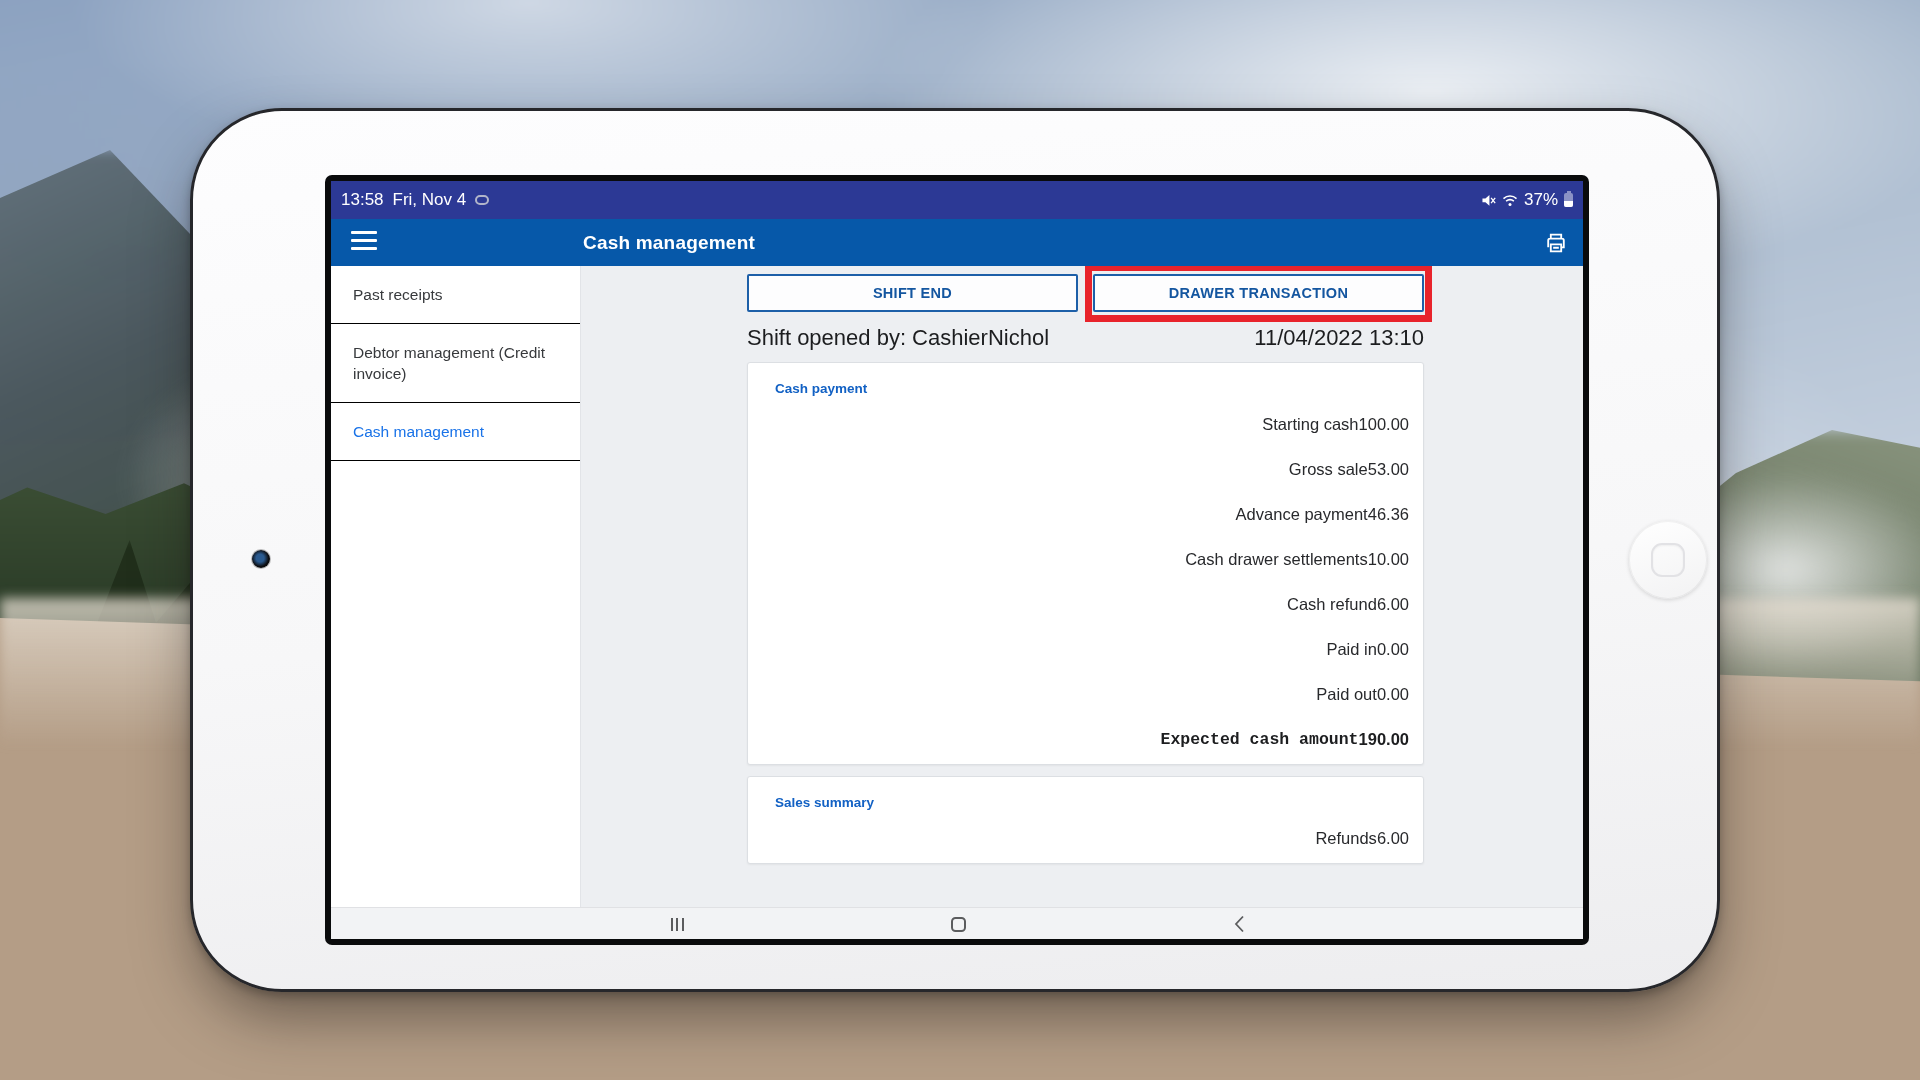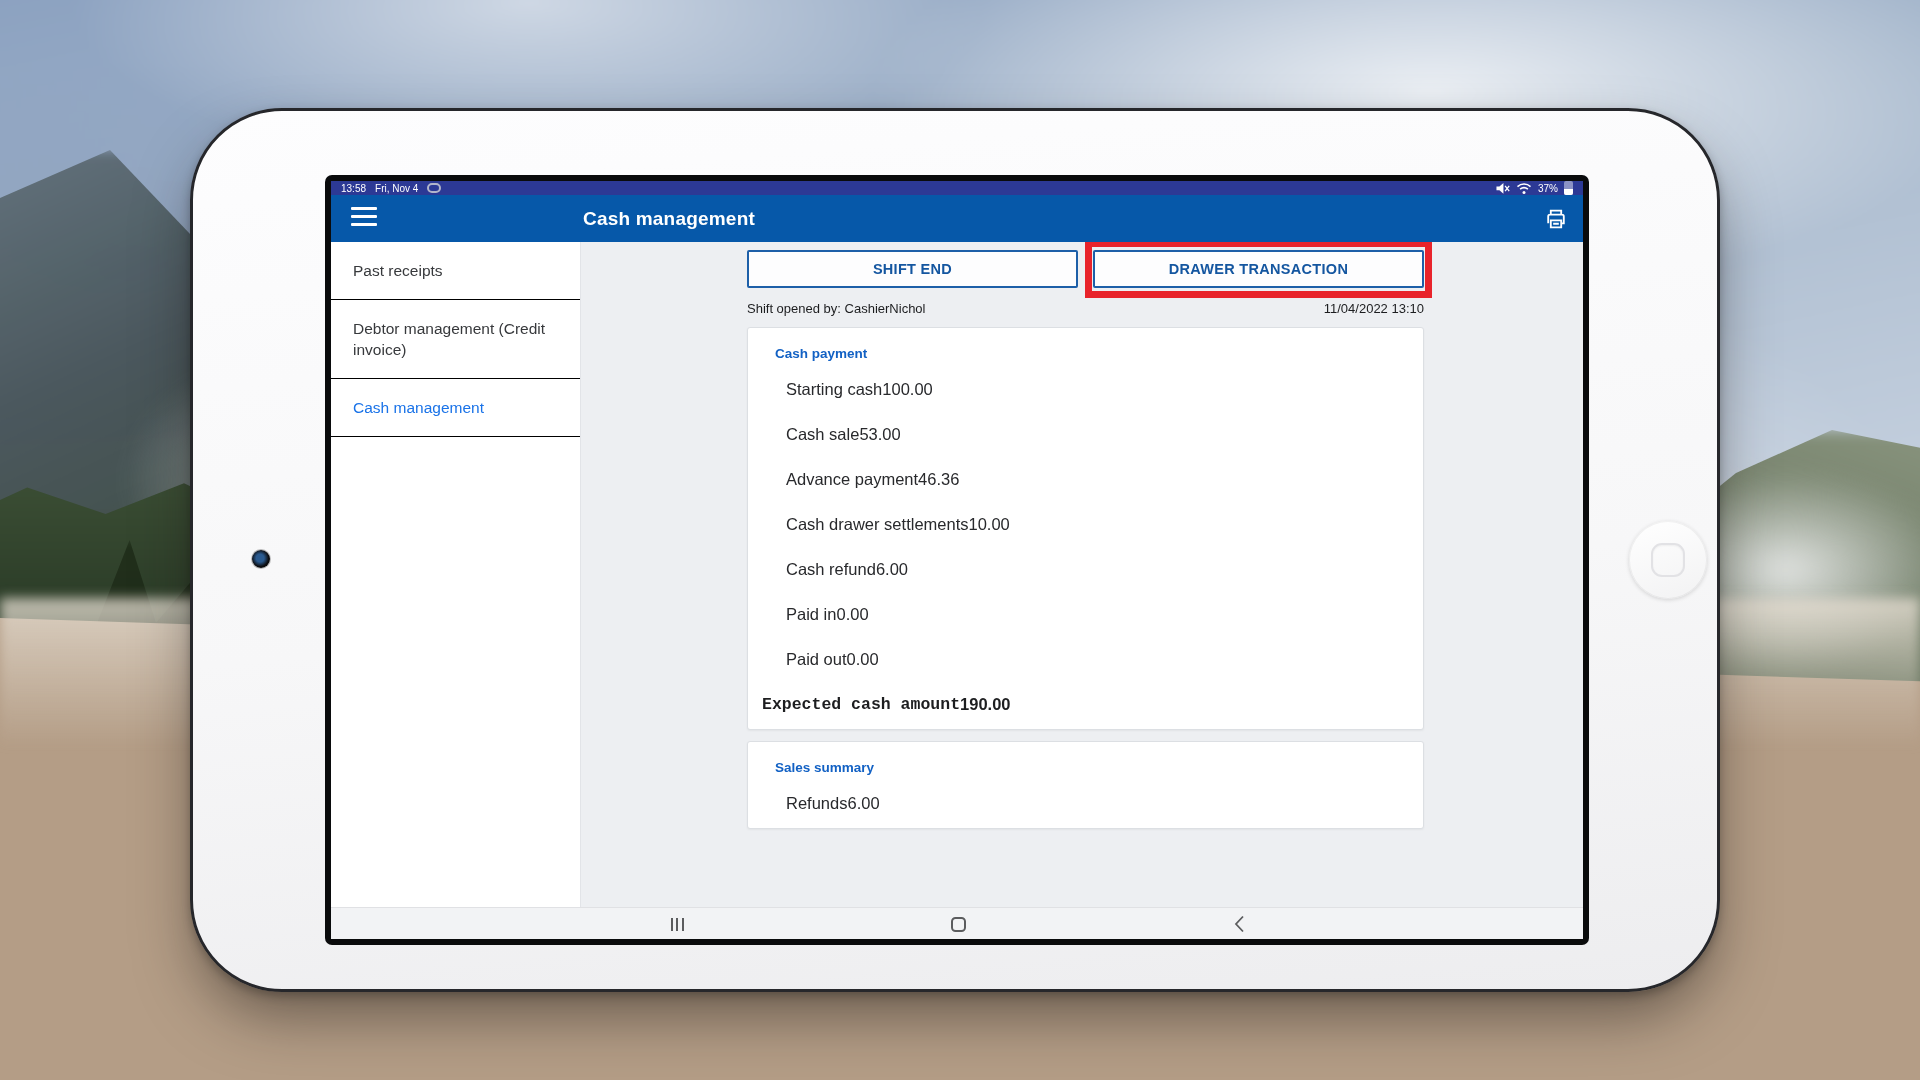--- a/index.html
+++ b/index.html
@@ -67,22 +67,22 @@
   .home-btn-square { position:absolute; left:22px; top:22px; width:34px; height:34px;
     border:2px solid #e2e2e5; border-radius:11px;
     box-shadow:inset 0 1px 2px rgba(0,0,0,.05); }
 
   
   .screen { position:absolute; left:132px; top:64px; width:1264px; height:770px;
     background:#0a0b0c; border-radius:7px; }
   .app { position:absolute; inset:6px; background:#fff; overflow:hidden; display:flex; flex-direction:column; }
 
   
-  .statusbar { height:14px; background:#2c3995; color:#fff; display:flex; align-items:center;
-    padding:0 10px; font-size:10px; flex:0 0 auto; }
+  .statusbar { height:38px; background:#2c3995; color:#fff; display:flex; align-items:center;
+    padding:0 10px; font-size:17px; flex:0 0 auto; }
   .sb-left { display:flex; align-items:center; gap:9px; }
   .sb-chip { width:14px; height:10px; border:2px solid #c9cbd3; border-radius:5px; opacity:.85; }
   .sb-right { margin-left:auto; display:flex; align-items:center; gap:6px; }
   .battery { position:relative; width:9px; height:14px; border-radius:2px; background:rgba(255,255,255,.45); }
   .battery::before { content:""; position:absolute; left:2.5px; top:-2px; width:4px; height:2px; background:rgba(255,255,255,.45); }
   .battery::after { content:""; position:absolute; left:0; bottom:0; width:100%; height:40%; background:#fff; border-radius:0 0 2px 2px; }
 
   
   .appbar { position:relative; height:47px; background:#0658a9; flex:0 0 auto; }
   .hamburger { position:absolute; left:20px; top:12px; width:26px; height:22px; cursor:pointer; }
@@ -97,26 +97,26 @@
   .side-item { padding:18px 22px; font-size:15.5px; color:#37393c; line-height:21px;
     border-bottom:1px solid #000000; cursor:pointer; }
   .side-item.active { color:#1a73e8; }
   .main { flex:1 1 auto; padding:8px 159px 0 166px; overflow:hidden; }
   .btn-row { display:flex; gap:15px; }
   .btn-slot { position:relative; flex:1 1 0; }
   .ol-btn { width:100%; height:38px; background:#fdfdfe; border:2px solid #1d5fa8; border-radius:2px;
     color:#1456a0; font-family:"Liberation Sans",sans-serif; font-size:14.5px; font-weight:bold;
     letter-spacing:.3px; cursor:pointer; }
   .red-ring { position:absolute; inset:-10px -8px; border:7px solid #e8232b; pointer-events:none; }
-  .shift-row { display:flex; justify-content:space-between; margin-top:13px; font-size:13px; color:#1c1d1f; }
+  .shift-row { display:flex; justify-content:space-between; margin-top:13px; font-size:22px; color:#1c1d1f; }
   .card { background:#fff; border:1px solid #dcdfe3; border-radius:3px; margin-top:11px;
     padding:12px 14px 2px; box-shadow:0 1px 2px rgba(0,0,0,.05); }
   .card.second { }
   .card-title { margin:6px 0 6px 13px; color:#1261c4; font-size:13.5px; font-weight:bold; }
-  .row { display:flex; justify-content:flex-start; align-items:center; height:45px;
+  .row { display:flex; justify-content:flex-end; align-items:center; height:45px;
     font-size:16.5px; color:#28292c; }
   .row .lbl { padding-left:24px; }
   .row.noindent .lbl { padding-left:0;font-family:Liberation Mono, monospace; }
   .row.bold { font-weight:bold; color:#1d1e20; }
   .row .val { padding-right:0; }
 
   
   .navbar { position:relative; height:32px; background:#f2f3f5; border-top:1px solid #e0e1e4; flex:0 0 auto; }
   .nav-ic { position:absolute; top:0; height:32px; display:flex; align-items:center; justify-content:center;
     width:60px; transform:translateX(-50%); cursor:pointer; }
@@ -208,21 +208,21 @@
               <span>11/04/2022 13:10</span>
             </div>
 
             <div class="card">
               <div class="card-title">Cash payment</div>
               <div class="row">
                 <span class="lbl">Starting cash</span>
                   <span class="val">100.00</span>
               </div>
               <div class="row">
-                <span class="lbl">Cash sale</span>
+                <span class="lbl">Gross sale</span>
                   <span class="val">53.00</span>
               </div>
               <div class="row">
                 <span class="lbl">Advance payment</span>
                   <span class="val">46.36</span>
               </div>
               <div class="row">
                 <span class="lbl">Cash drawer settlements</span>
                   <span class="val">10.00</span>
               </div>

